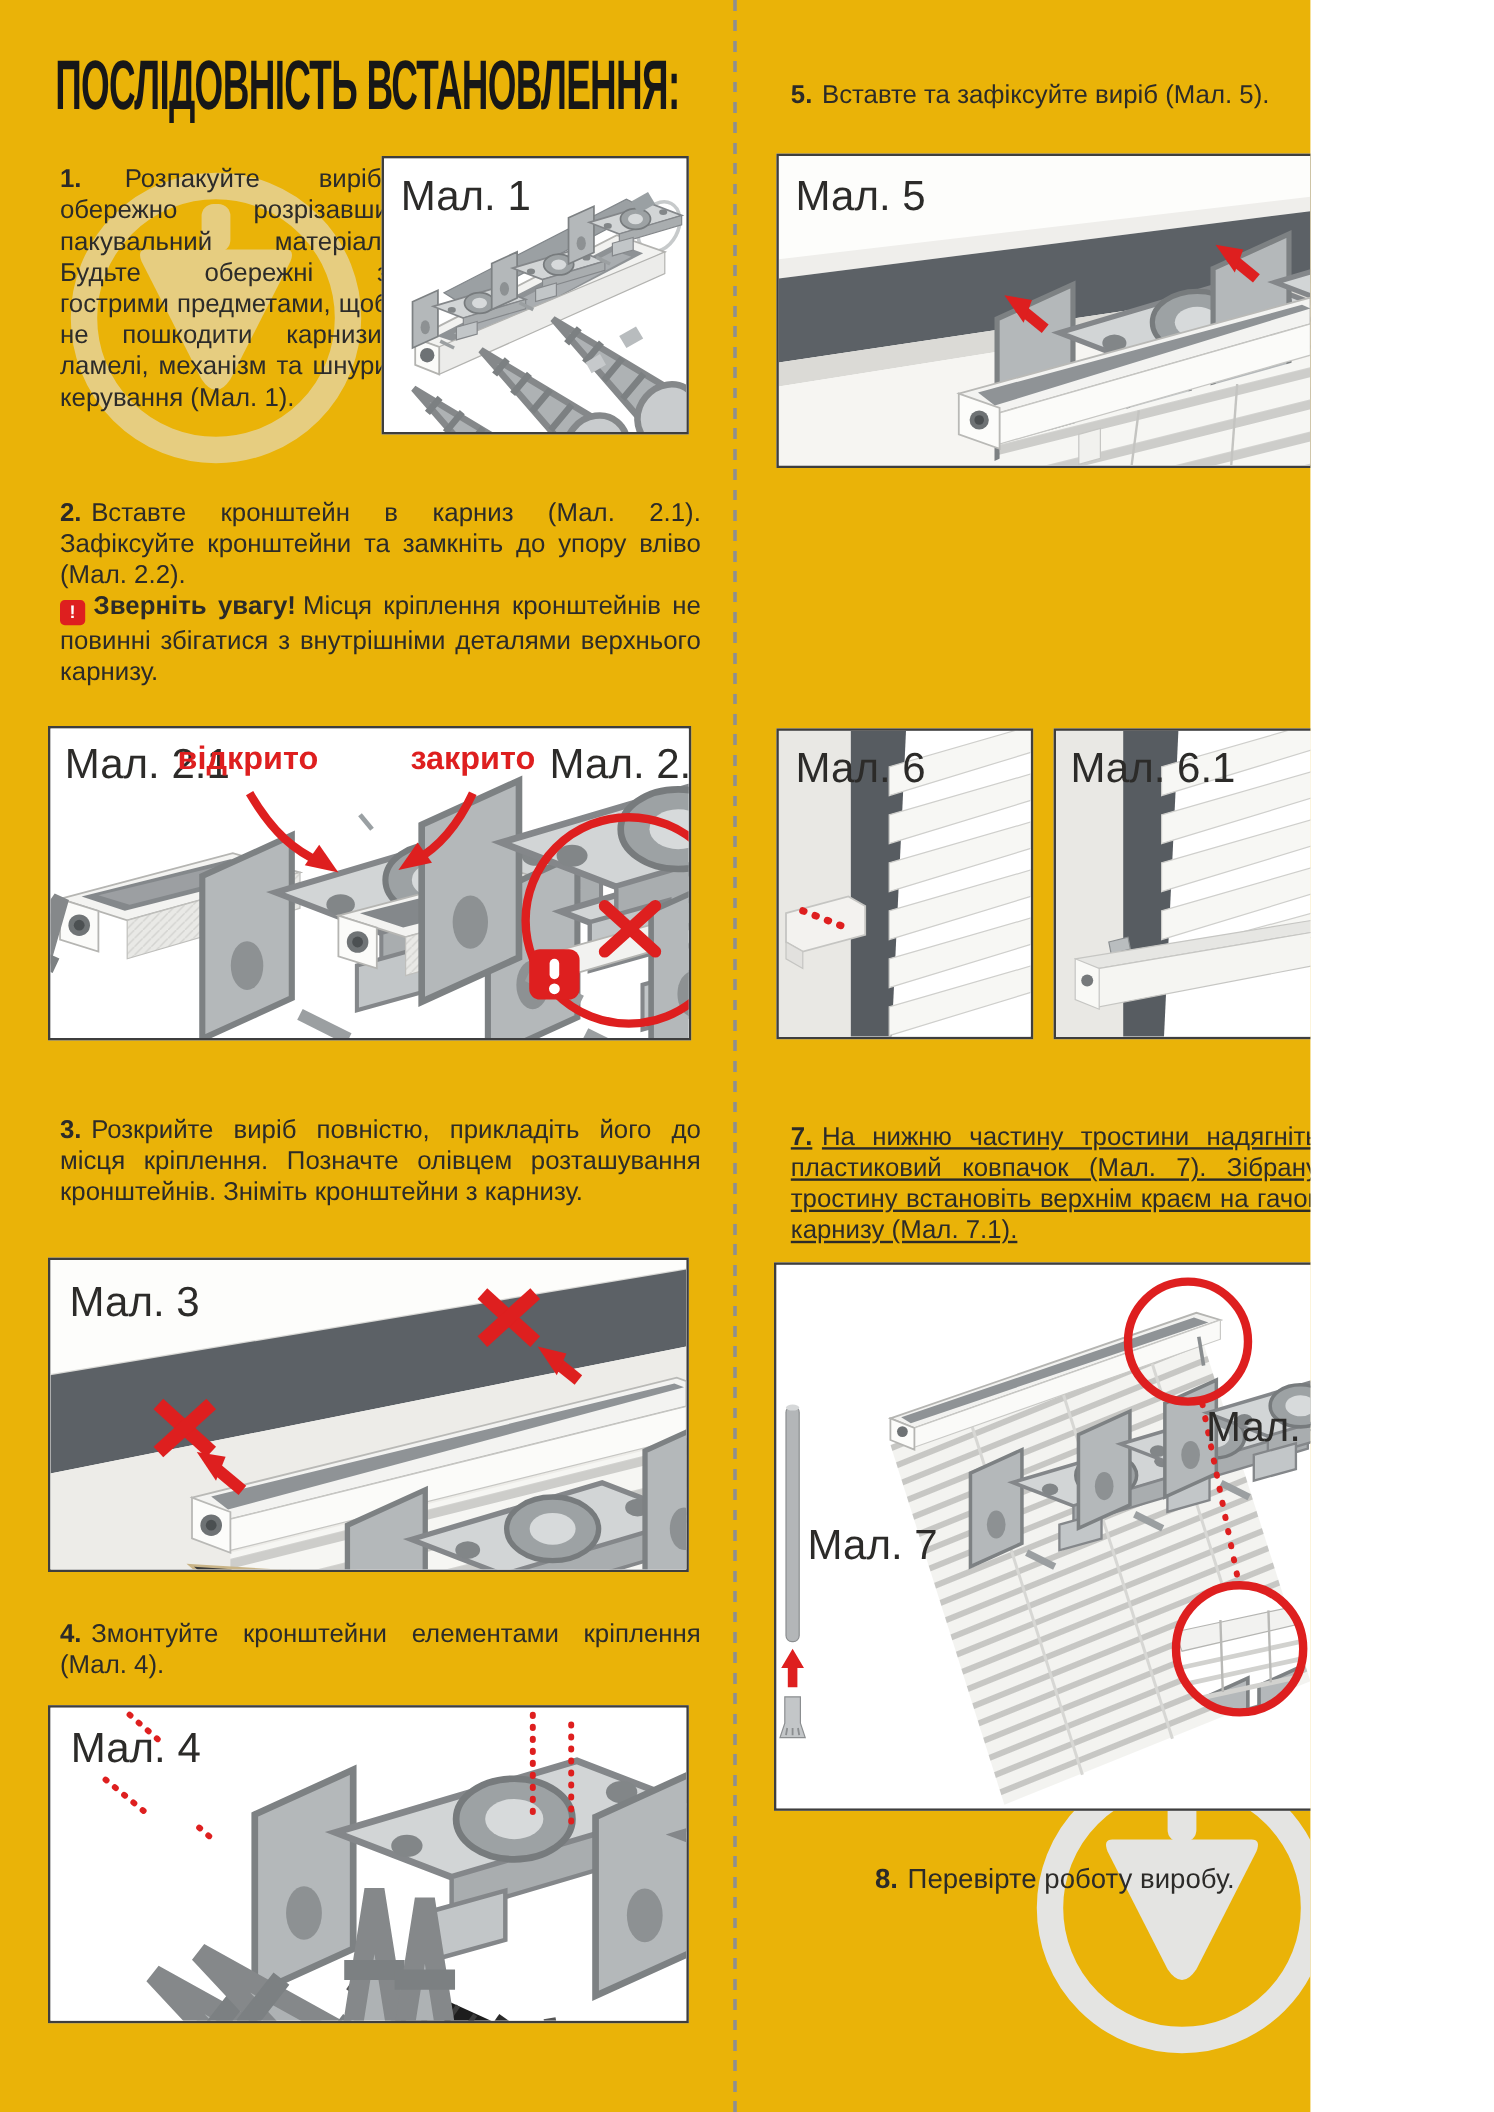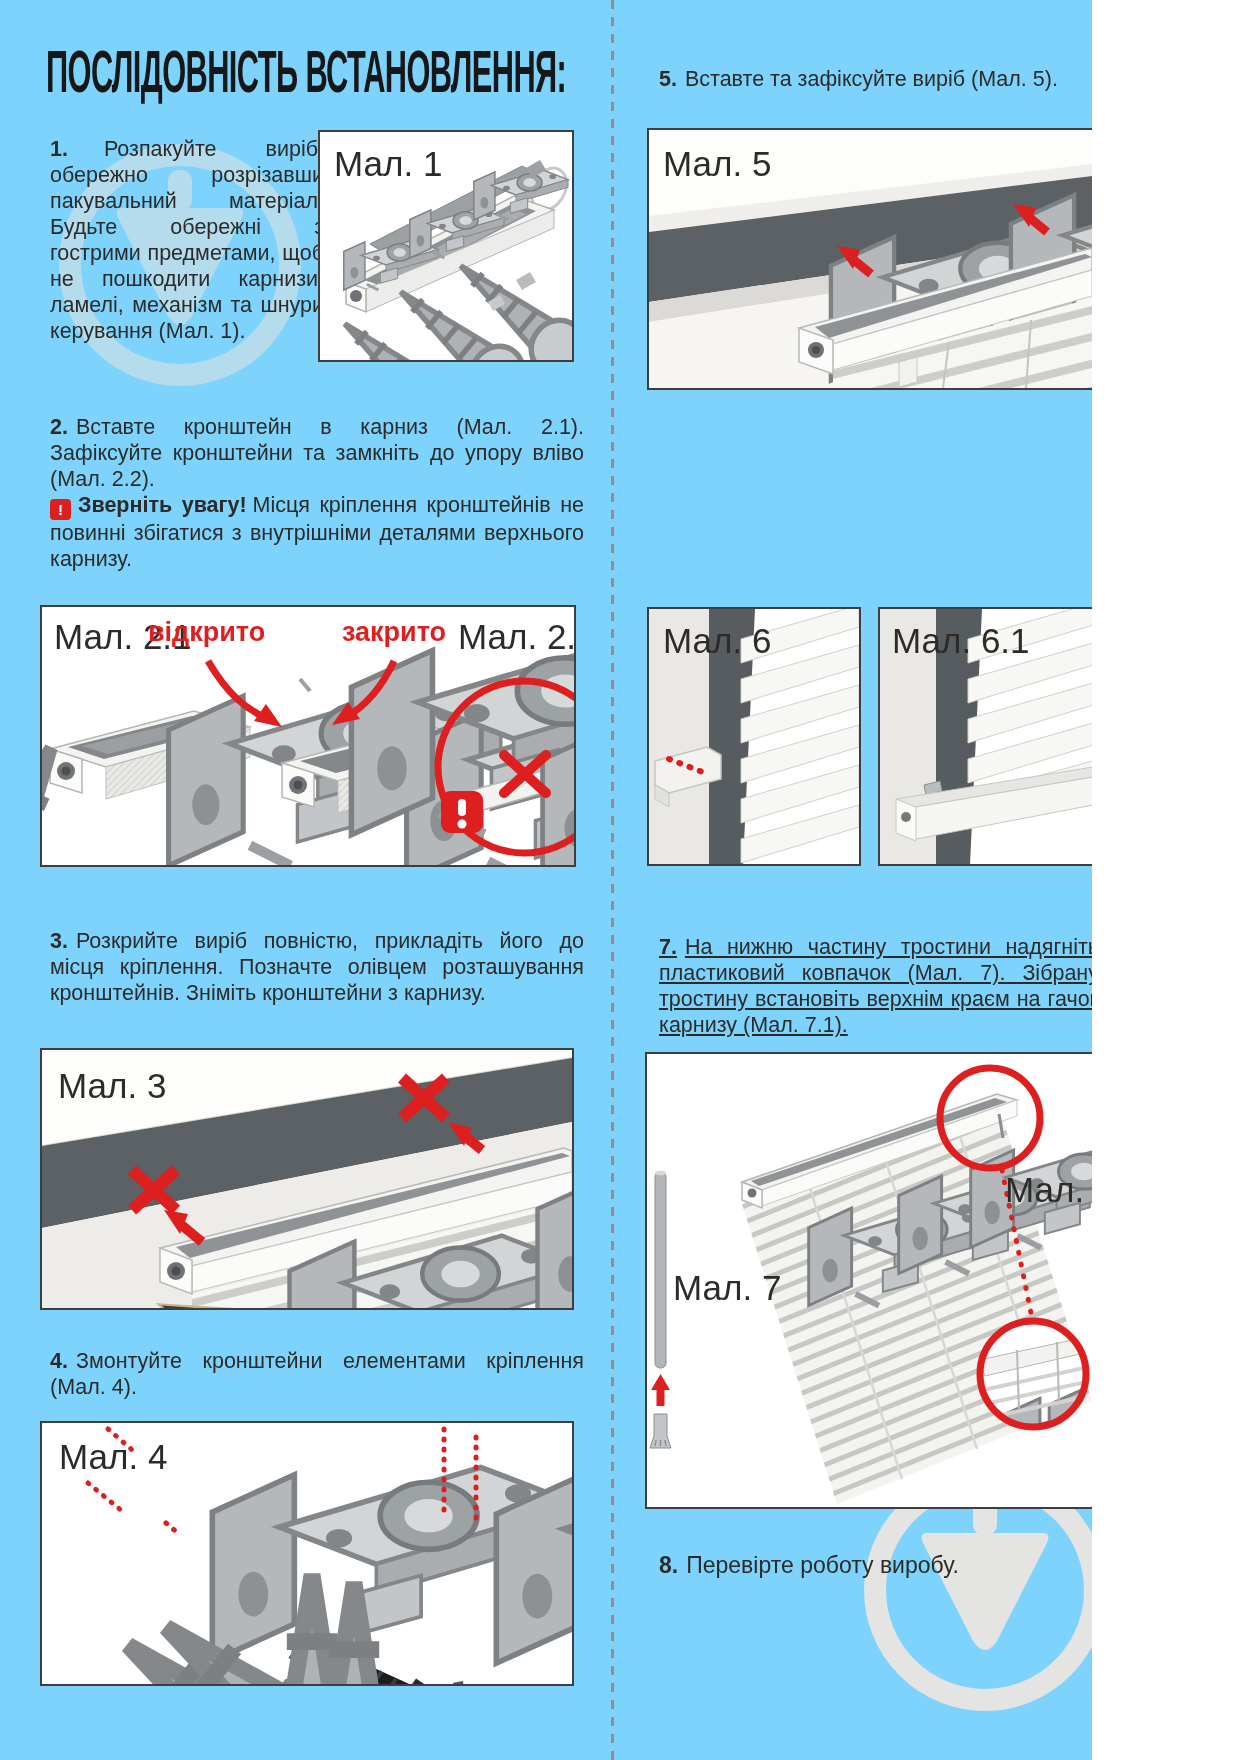--- a/index.html
+++ b/index.html
@@ -1,16 +1,16 @@
 <!DOCTYPE html>
 <html style="--accent_red: #de1f1f; --text_dark: #2c2b29; --watermark_gray: #e4e4e2;"><head>
 <meta charset="utf-8">
 <style>
   html,body{margin:0;padding:0;background:#fff;}
-  .page{position:relative;width:1092px;height:1760px;background:#7dd3fc;overflow:hidden;
+  .page{position:relative;width:1092px;height:1760px;background:#eab308;overflow:hidden;
         font-family:"Liberation Sans", sans-serif;color:var(--text_dark,#2c2b29);}
   .title{position:absolute;left:46px;top:38px;font-size:54px;font-weight:800;color:#171717;
          white-space:nowrap;letter-spacing:-1px;transform:scale(0.57,1.08);transform-origin:left top;margin:0;}
   .step{position:absolute;font-size:21.5px;line-height:26px;text-align:justify;margin:12px;z-index:2;}
   .step b{margin-right:8px;}
   .step b.tabgap{margin-right:36px;}
   .warnicon{display:inline-block;width:21px;height:21px;background:var(--accent_red,#de1f1f);
             border-radius:4px;color:#fff;font-weight:bold;text-align:center;line-height:21px;
             font-size:15px;vertical-align:-3px;margin-right:7px;}
   .figbox{position:absolute;border:2px solid #3e3e3e;background:#fff;overflow:hidden;z-index:2;}
@@ -372,20 +372,20 @@
         <line x1="340" y1="364" x2="450" y2="340" stroke="#d2d2cf" stroke-width="4"></line>
         <line x1="370" y1="296" x2="372" y2="356" stroke="#b9b9b6" stroke-width="2"></line>
         <line x1="410" y1="288" x2="412" y2="348" stroke="#b9b9b6" stroke-width="2"></line>
       </g>
       <circle cx="386" cy="320" r="53" fill="none" class="rs" stroke-width="7"></circle>
     </svg>
     <span class="figlabel" style="left:26px;top:214px;">Мал. 7</span>
     <span class="figlabel" style="left:358px;top:116px;">Мал. 7.1</span>
   </div>
 
-  <p class="step" style="left:647px;top:1540px;width:440px;text-align:left;font-size:23px;">
+  <p class="step" style="left:647px;top:1540px;width:440px;text-align:center;font-size:23px;">
     <b>8.</b><span>Перевірте роботу виробу.</span>
   </p>
 
   <div class="pagenoline"></div>
   <div class="pageno">2</div>
 
 </div>
 
 </body></html>

